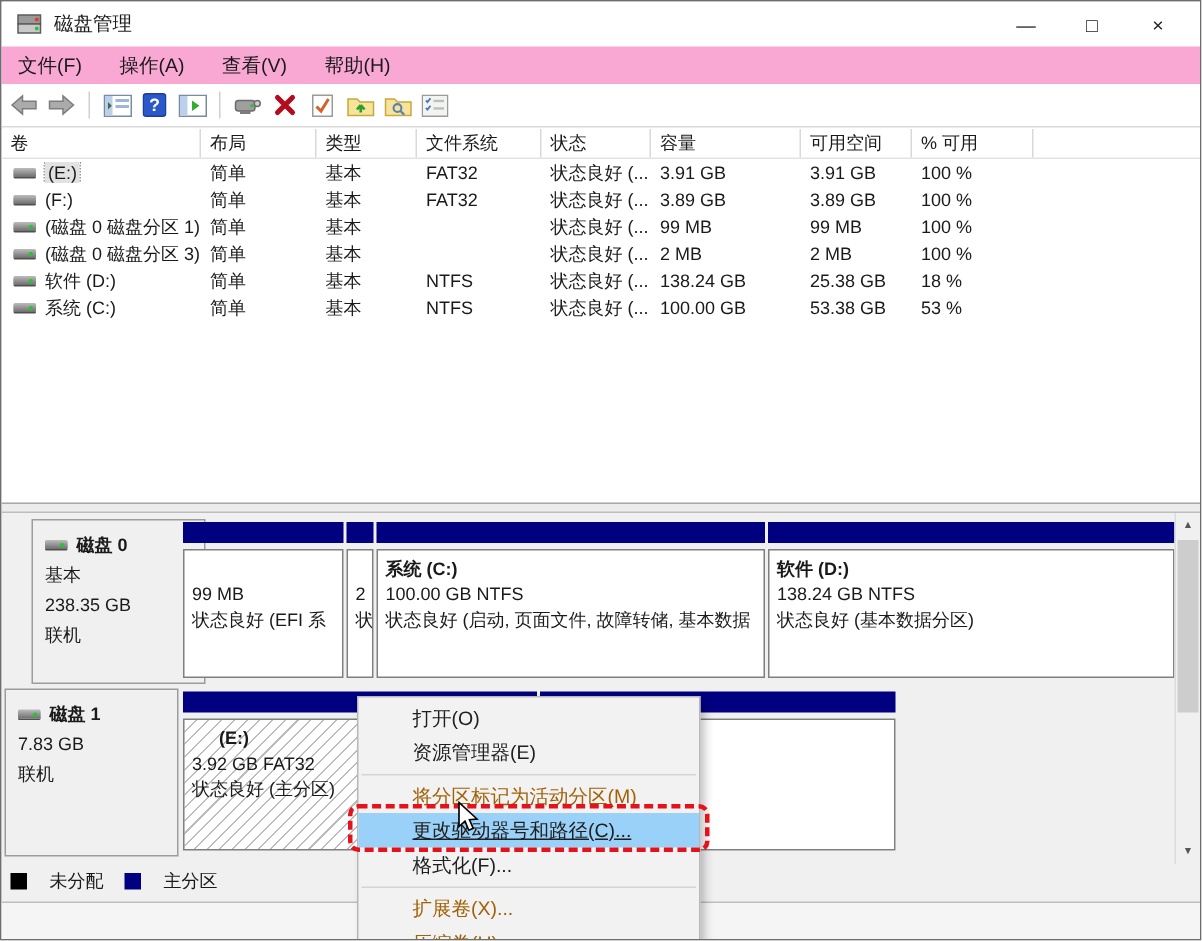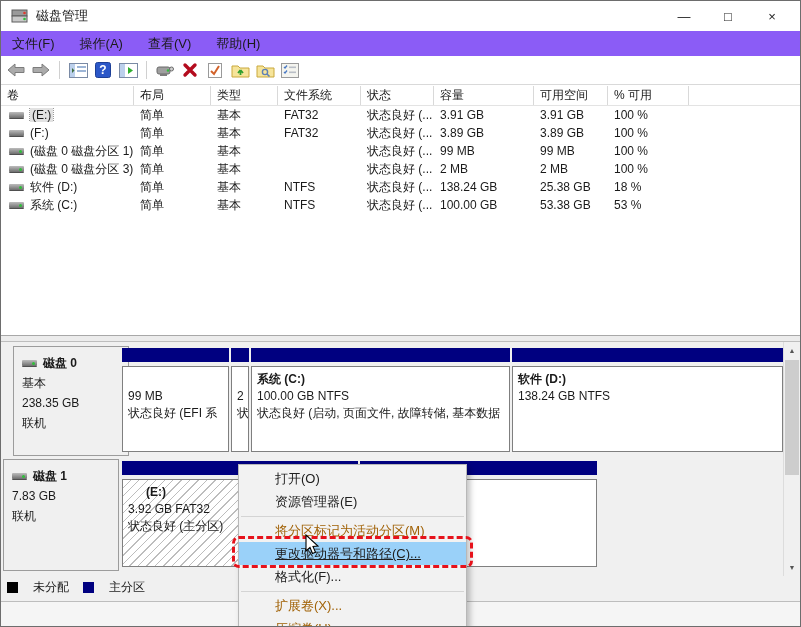--- a/index.html
+++ b/index.html
@@ -11,21 +11,21 @@
   }
   
   .titlebar{position:absolute;left:0;top:0;right:0;height:30px;background:#ffffff;
     display:flex;align-items:center;padding-left:10px;}
   .app-icon{width:18px;height:16px;margin-right:7px;flex:none;}
   .title-text{font-size:13px;}
   .win-controls{position:absolute;right:6px;top:0;height:30px;display:flex;align-items:center;}
   .win-btn{width:44px;height:30px;display:flex;align-items:center;justify-content:center;
     font-size:13px;color:#222;cursor:default;}
   
-  .menubar{position:absolute;left:0;top:30px;right:0;height:25px;background:#8b5cf6;
+  .menubar{position:absolute;left:0;top:30px;right:0;height:25px;background:#f9a8d4;
     display:flex;align-items:flex-end;padding-left:2px;font-size:13px;}
   .menu-item{padding:3px 9px;margin-right:7px;}
   
   .toolbar{position:absolute;left:0;top:55px;right:0;height:29px;background:#ffffff;
     border-bottom:1px solid #d9d9d9;display:flex;align-items:center;padding-left:4px;gap:3px;}
   .tb-icon{width:22px;height:22px;display:flex;align-items:center;justify-content:center;}
   .tb-sep{width:1px;height:18px;background:#d0d0d0;margin:0 4px;flex:none;}
   
   .top-pane{position:absolute;left:0;top:85px;right:0;height:249px;background:#ffffff;overflow:hidden;}
   .vt-row{display:grid;grid-template-columns:133px 77px 67px 83px 73px 100px 74px 81px 1fr;
@@ -286,21 +286,21 @@
       <div class="vt-cell">53 %</div>
       <div class="vt-cell"></div>
     </div>
 
   </div>
 
   <div class="splitter"></div>
 
   <div class="bottom-pane">
 
-    <div class="disk-label" style="left:12px;top:4px;height:110px;">
+    <div class="disk-label" style="left:20px;top:4px;height:110px;">
       <div class="disk-title">
           <span class="drv online"></span>
           <span>磁盘 0</span>
         </div>
       <div>基本</div>
       <div>238.35 GB</div>
       <div>联机</div>
     </div>
     <div class="part" style="left:121px;top:4px;width:107px;height:110px;">
       <div class="part-bar"></div>
@@ -324,20 +324,21 @@
         <div class="p-title">系统  (C:)</div>
         <div>100.00 GB NTFS</div>
         <div>状态良好 (启动, 页面文件, 故障转储, 基本数据</div>
       </div>
     </div>
     <div class="part" style="left:511px;top:4px;width:271px;height:110px;">
       <div class="part-bar"></div>
       <div class="part-body">
         <div class="p-title">软件  (D:)</div>
         <div>138.24 GB NTFS</div>
+        <div>状态良好 (基本数据分区)</div>
       </div>
     </div>
 
     <div class="disk-label" style="left:2px;top:117px;height:112px;">
       <div class="disk-title">
           <span class="drv online"></span>
           <span>磁盘 1</span>
         </div>
       <div>7.83 GB</div>
       <div>联机</div>

